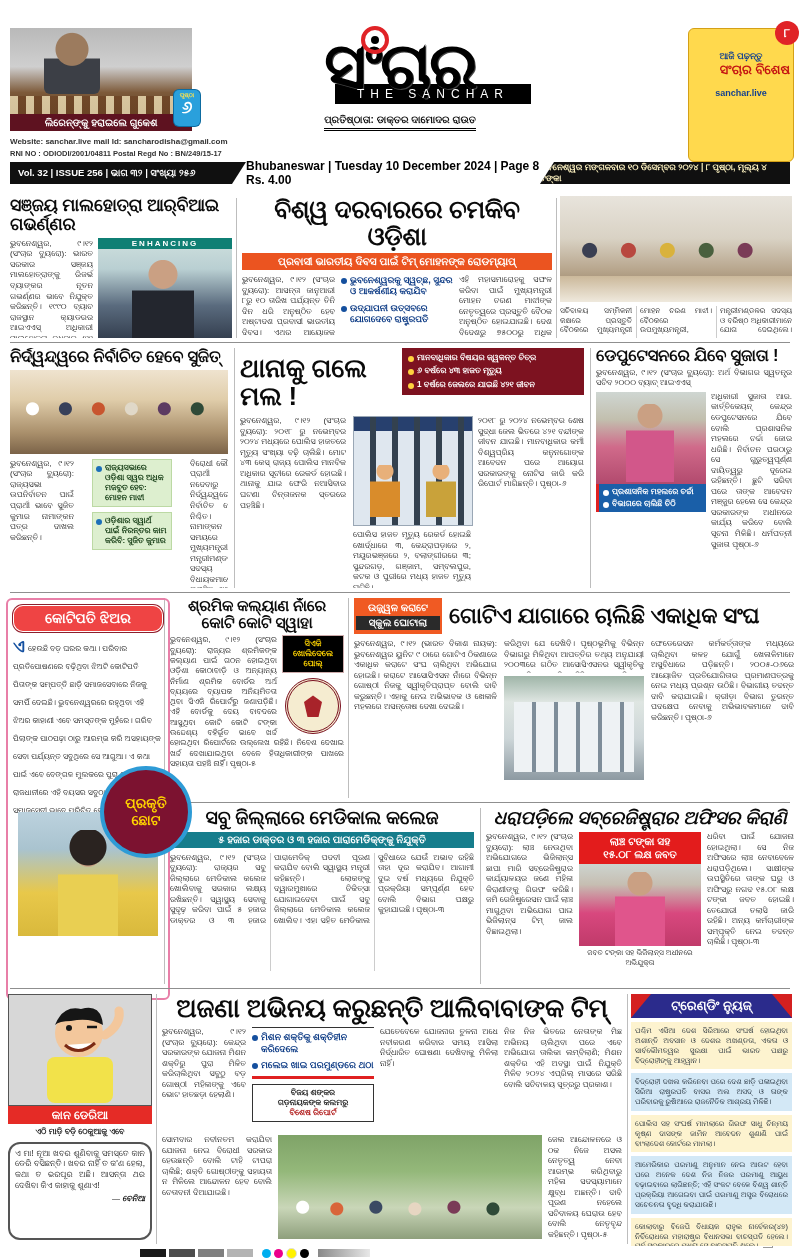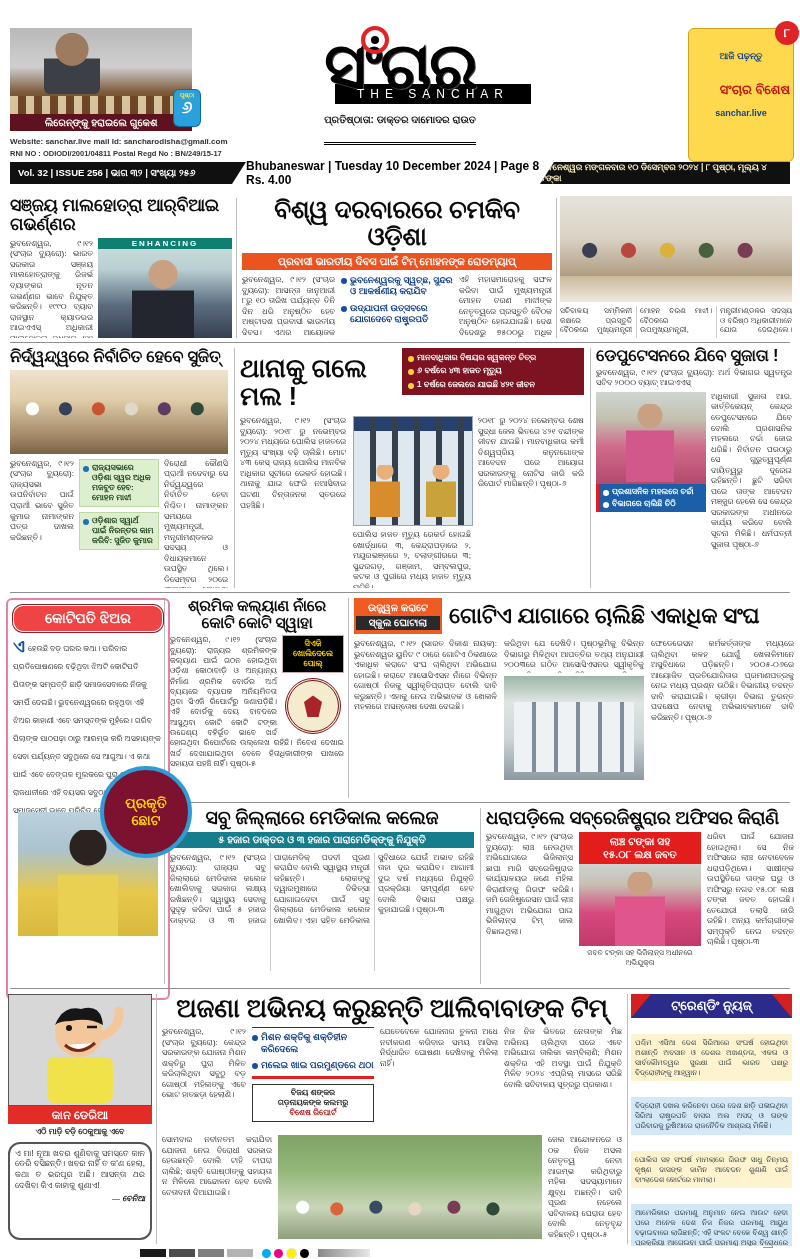--- a/index.html
+++ b/index.html
@@ -11,24 +11,24 @@
   .body{font-size:8px;line-height:1.32;text-align:justify;color:#1d1d1d;}
   .vrule{position:absolute;width:1px;background:#bdbdbd;}
   .hrule{position:absolute;height:1px;background:#8f8f8f;left:10px;width:780px;}
   .dot{display:inline-block;width:6px;height:6px;border-radius:50%;background:#144f9e;margin-right:3px;flex:none;margin-top:3px;}
   .bullet-line{display:flex;font-size:9px;font-weight:800;color:#0d3b85;line-height:1.25;margin-bottom:5px;}
   .photo{position:relative;overflow:hidden;}
   .cap{font-size:7.4px;line-height:1.3;text-align:justify;color:#222;}
   
   .logo-big{font-weight:900;font-size:64px;line-height:1;letter-spacing:-2px;color:#000;text-shadow:1px 1px 0 #444;}
   .logo-bar{background:#000;color:#fff;font-weight:400;letter-spacing:6px;font-size:12px;text-align:center;}
-  .founder{font-weight:800;font-size:10px;border-bottom:3px double #000;padding-bottom:16px;}
+  .founder{font-weight:800;font-size:10px;border-bottom:3px double #000;padding-bottom:2px;}
   .datebar-seg{height:22px;display:flex;align-items:center;}
   
-  .tr-item{padding:4px 4px;font-size:7.3px;line-height:1.35;text-align:justify;color:#15222e;margin-top:16px;}
+  .tr-item{padding:4px 4px;font-size:7.3px;line-height:1.35;text-align:justify;color:#15222e;margin-top:4px;}
   .tr-y{background:#fdf3cf;}
   .tr-b{background:#d3e8f6;}
   
   .cropmark{position:absolute;width:9px;height:9px;border:0 solid #9a9a9a;}
   .greenbox{background:#ddefcf;border:1px solid #bcd9a4;padding:3px;margin-bottom:5px;}
   .greenbox .bullet-line{font-size:8px;margin-bottom:0;color:#123a12;}
   .greenbox .dot{background:#1c6fb8;}
 </style>
 </head>
 <body>
@@ -57,21 +57,21 @@
     <div class="logo-big">ସଂଚାର</div>
     <div class="abs" style="left:96px;top:-8px;width:20px;height:20px;border:4px solid #e02327;border-radius:50%;">
       <div style="width:8px;height:8px;background:#000;border-radius:50%;margin:6px auto 0;"></div>
     </div>
     <div class="logo-bar" style="width:196px;height:20px;line-height:20px;margin:-14px 0 0 70px;">THE SANCHAR</div>
     <div class="founder" style="display:inline-block;margin-top:10px;">ପ୍ରତିଷ୍ଠାତା: ଡାକ୍ତର ଦାମୋଦର ରାଉତ</div>
   </div>
 
   <div class="abs" style="left:688px;top:28px;width:104px;height:132px;background:#ffd94d;border:1px solid #d4a017;border-radius:6px;text-align:center;overflow:visible;">
     <div style="margin-top:22px;font-size:9px;font-weight:800;color:#14418f;">ଆଜି ପଢ଼ନ୍ତୁ</div>
-    <div style="margin-top:20px;font-size:13px;font-weight:900;color:#c41212;padding-left:28px;">ସଂଚାର ବିଶେଷ</div>
+    <div style="margin-top:0;font-size:13px;font-weight:900;color:#c41212;padding-left:28px;">ସଂଚାର ବିଶେଷ</div>
     <div style="margin-top:10px;font-size:9px;font-weight:800;color:#14418f;">sanchar.live</div>
     <div class="abs" style="right:-6px;top:-8px;width:24px;height:24px;background:#e02327;border-radius:50%;color:#fff;font-weight:900;font-size:12px;line-height:24px;">୮</div>
   </div>
 
   <div class="abs" style="left:10px;top:162px;width:780px;height:22px;display:flex;">
     <div class="datebar-seg" style="width:228px;background:#101010;color:#fff;font-weight:800;font-size:9.5px;padding-left:8px;clip-path:polygon(0 0,100% 0,calc(100% - 14px) 100%,0 100%);">Vol. 32 | ISSUE 256 | ଭାଗ ୩୨ | ସଂଖ୍ୟା ୨୫୬</div>
     <div class="datebar-seg" style="flex:1;background:#fff;color:#000;font-weight:900;font-size:12px;justify-content:center;">Bhubaneswar | Tuesday 10 December 2024 | Page 8 Rs. 4.00</div>
     <div class="datebar-seg" style="width:250px;background:#101010;color:#fdf2c0;font-weight:800;font-size:8.6px;justify-content:center;clip-path:polygon(14px 0,100% 0,100% 100%,0 100%);">ଭୁବନେଶ୍ୱର ମଙ୍ଗଳବାର ୧୦ ଡିସେମ୍ବର ୨୦୨୪ | ୮ ପୃଷ୍ଠା, ମୂଲ୍ୟ ୪ ଟଙ୍କା</div>
   </div>
 
@@ -116,21 +116,21 @@
   <div class="hrule" style="top:342px;"></div>
 
   <div class="vrule" style="left:234px;top:348px;height:240px;"></div>
   <div class="vrule" style="left:590px;top:348px;height:240px;"></div>
 
   <div class="art" style="left:10px;top:348px;width:218px;height:240px;">
     <div class="h1" style="font-size:16.5px;">ନିର୍ଦ୍ୱନ୍ଦ୍ୱରେ ନିର୍ବାଚିତ ହେବେ ସୁଜିତ୍</div>
     <div class="photo" style="width:100%;height:84px;margin-top:4px;background:linear-gradient(180deg,#efe3cf 0%,#e0cdaa 35%,#a98f6b 75%,#7b6348 100%);">
       <div class="abs" style="left:6px;top:30px;width:206px;height:22px;background:radial-gradient(circle at 8% 40%,#ffffff 0 6px,transparent 7px),radial-gradient(circle at 24% 40%,#37405a 0 6px,transparent 7px),radial-gradient(circle at 40% 40%,#c8552f 0 6px,transparent 7px),radial-gradient(circle at 56% 40%,#e0d8c8 0 6px,transparent 7px),radial-gradient(circle at 72% 40%,#5c3a62 0 6px,transparent 7px),radial-gradient(circle at 88% 40%,#2f4a38 0 6px,transparent 7px);"></div>
     </div>
-    <div style="display:flex;gap:5px;margin-top:5px;">
+    <div style="display:flex;gap:18px;margin-top:5px;">
       <div class="body" style="width:64px;flex:none;">ଭୁବନେଶ୍ୱର, ୯।୧୨ (ସଂଚାର ବ୍ୟୁରୋ): ରାଜ୍ୟସଭା ଉପନିର୍ବାଚନ ପାଇଁ ପ୍ରାର୍ଥୀ ଭାବେ ସୁଜିତ କୁମାର ନାମାଙ୍କନ ପତ୍ର ଦାଖଲ କରିଛନ୍ତି।</div>
       <div style="width:80px;flex:none;">
         <div class="greenbox">
           <div class="bullet-line">
               <span class="dot"></span>
               <span>ରାଜ୍ୟସଭାରେ ଓଡ଼ିଶା ସ୍ୱର ଅଧିକ ମଜବୁତ ହେବ: ମୋହନ ମାଝୀ</span>
             </div>
         </div>
         <div class="greenbox">
           <div class="bullet-line">
@@ -258,21 +258,21 @@
 
   <div class="vrule" style="left:480px;top:808px;height:176px;"></div>
 
   <div class="art" style="left:170px;top:808px;width:304px;height:176px;">
     <div class="h1" style="font-size:19px;text-align:center;">ସବୁ ଜିଲ୍ଲାରେ ମେଡିକାଲ କଲେଜ</div>
     <div style="margin-top:3px;background:#167d8c;color:#fff;font-weight:800;font-size:10px;text-align:center;height:16px;line-height:16px;">୫ ହଜାର ଡାକ୍ତର ଓ ୩ ହଜାର ପାରାମେଡିକ୍‌ଙ୍କୁ ନିଯୁକ୍ତି</div>
     <div class="body" style="margin-top:5px;column-count:3;column-gap:8px;column-rule:1px solid #ccc;height:118px;">ଭୁବନେଶ୍ୱର, ୯।୧୨ (ସଂଚାର ବ୍ୟୁରୋ): ରାଜ୍ୟର ସବୁ ଜିଲ୍ଲାରେ ମେଡିକାଲ କଲେଜ ଖୋଲିବାକୁ ସରକାର ଲକ୍ଷ୍ୟ ରଖିଛନ୍ତି। ସ୍ୱାସ୍ଥ୍ୟ ସେବାକୁ ସୁଦୃଢ଼ କରିବା ପାଇଁ ୫ ହଜାର ଡାକ୍ତର ଓ ୩ ହଜାର ପାରାମେଡିକ୍ ପଦବୀ ପୂରଣ କରାଯିବ ବୋଲି ସ୍ୱାସ୍ଥ୍ୟ ମନ୍ତ୍ରୀ କହିଛନ୍ତି। ଲୋକଙ୍କୁ ଦ୍ୱାରମୁଖାରେ ଚିକିତ୍ସା ଯୋଗାଇଦେବା ପାଇଁ ସବୁ ଜିଲ୍ଲାରେ ମେଡିକାଲ କଲେଜ ଖୋଲିବ। ଏହା ସହିତ ମେଡିକାଲ ସୁବିଧାରେ ଯେଉଁ ଅଭାବ ରହିଛି ତାହା ଦୂର କରାଯିବ। ଆଗାମୀ ଦୁଇ ବର୍ଷ ମଧ୍ୟରେ ନିଯୁକ୍ତି ପ୍ରକ୍ରିୟା ସମ୍ପୂର୍ଣ୍ଣ ହେବ ବୋଲି ବିଭାଗ ପକ୍ଷରୁ କୁହାଯାଇଛି। ପୃଷ୍ଠା-୩</div>
   </div>
 
   <div class="art" style="left:486px;top:808px;width:308px;height:176px;">
-    <div class="h1" style="font-size:18.5px;">ଧରାପଡ଼ିଲେ ସବ୍‌ରେଜିଷ୍ଟ୍ରାର ଅଫିସର କିରାଣି</div>
+    <div class="h1" style="font-size:18.5px;text-align:center;font-style:italic;">ଧରାପଡ଼ିଲେ ସବ୍‌ରେଜିଷ୍ଟ୍ରାର ଅଫିସର କିରାଣି</div>
     <div style="display:flex;gap:6px;margin-top:4px;">
       <div class="body" style="flex:1;">ଭୁବନେଶ୍ୱର, ୯।୧୨ (ସଂଚାର ବ୍ୟୁରୋ): ଲାଞ୍ଚ ନେଉଥିବା ଅଭିଯୋଗରେ ଭିଜିଲାନ୍ସ ଛାପା ମାରି ସବ୍‌ରେଜିଷ୍ଟ୍ରାର କାର୍ଯ୍ୟାଳୟର ଜଣେ ମହିଳା କିରାଣୀଙ୍କୁ ଗିରଫ କରିଛି। ଜମି ରେଜିଷ୍ଟ୍ରେସନ ପାଇଁ ଲାଞ୍ଚ ମାଗୁଥିବା ଅଭିଯୋଗ ପାଇ ଭିଜିଲାନ୍ସ ଟିମ୍ ଜାଲ ବିଛାଇଥିଲା।</div>
       <div style="width:122px;flex:none;">
         <div style="background:#e31c1c;color:#fff;font-weight:900;font-size:10.5px;text-align:center;padding:3px 2px;">
           <div>ଲାଞ୍ଚ ଟଙ୍କା ସହ</div>
           <div>୧୫.୦୮ ଲକ୍ଷ ଜବତ</div>
         </div>
         <div class="photo" style="width:122px;height:82px;background:linear-gradient(180deg,#cdd4cf 0%,#c6beb2 25%,#d8487e 60%,#c03a6a 100%);">
           <div class="abs" style="left:36px;top:8px;width:50px;height:74px;background:radial-gradient(circle at 50% 15%,#caa083 0 12px,transparent 13px),linear-gradient(180deg,transparent 24px,#e0558c 25px);"></div>
         </div>

